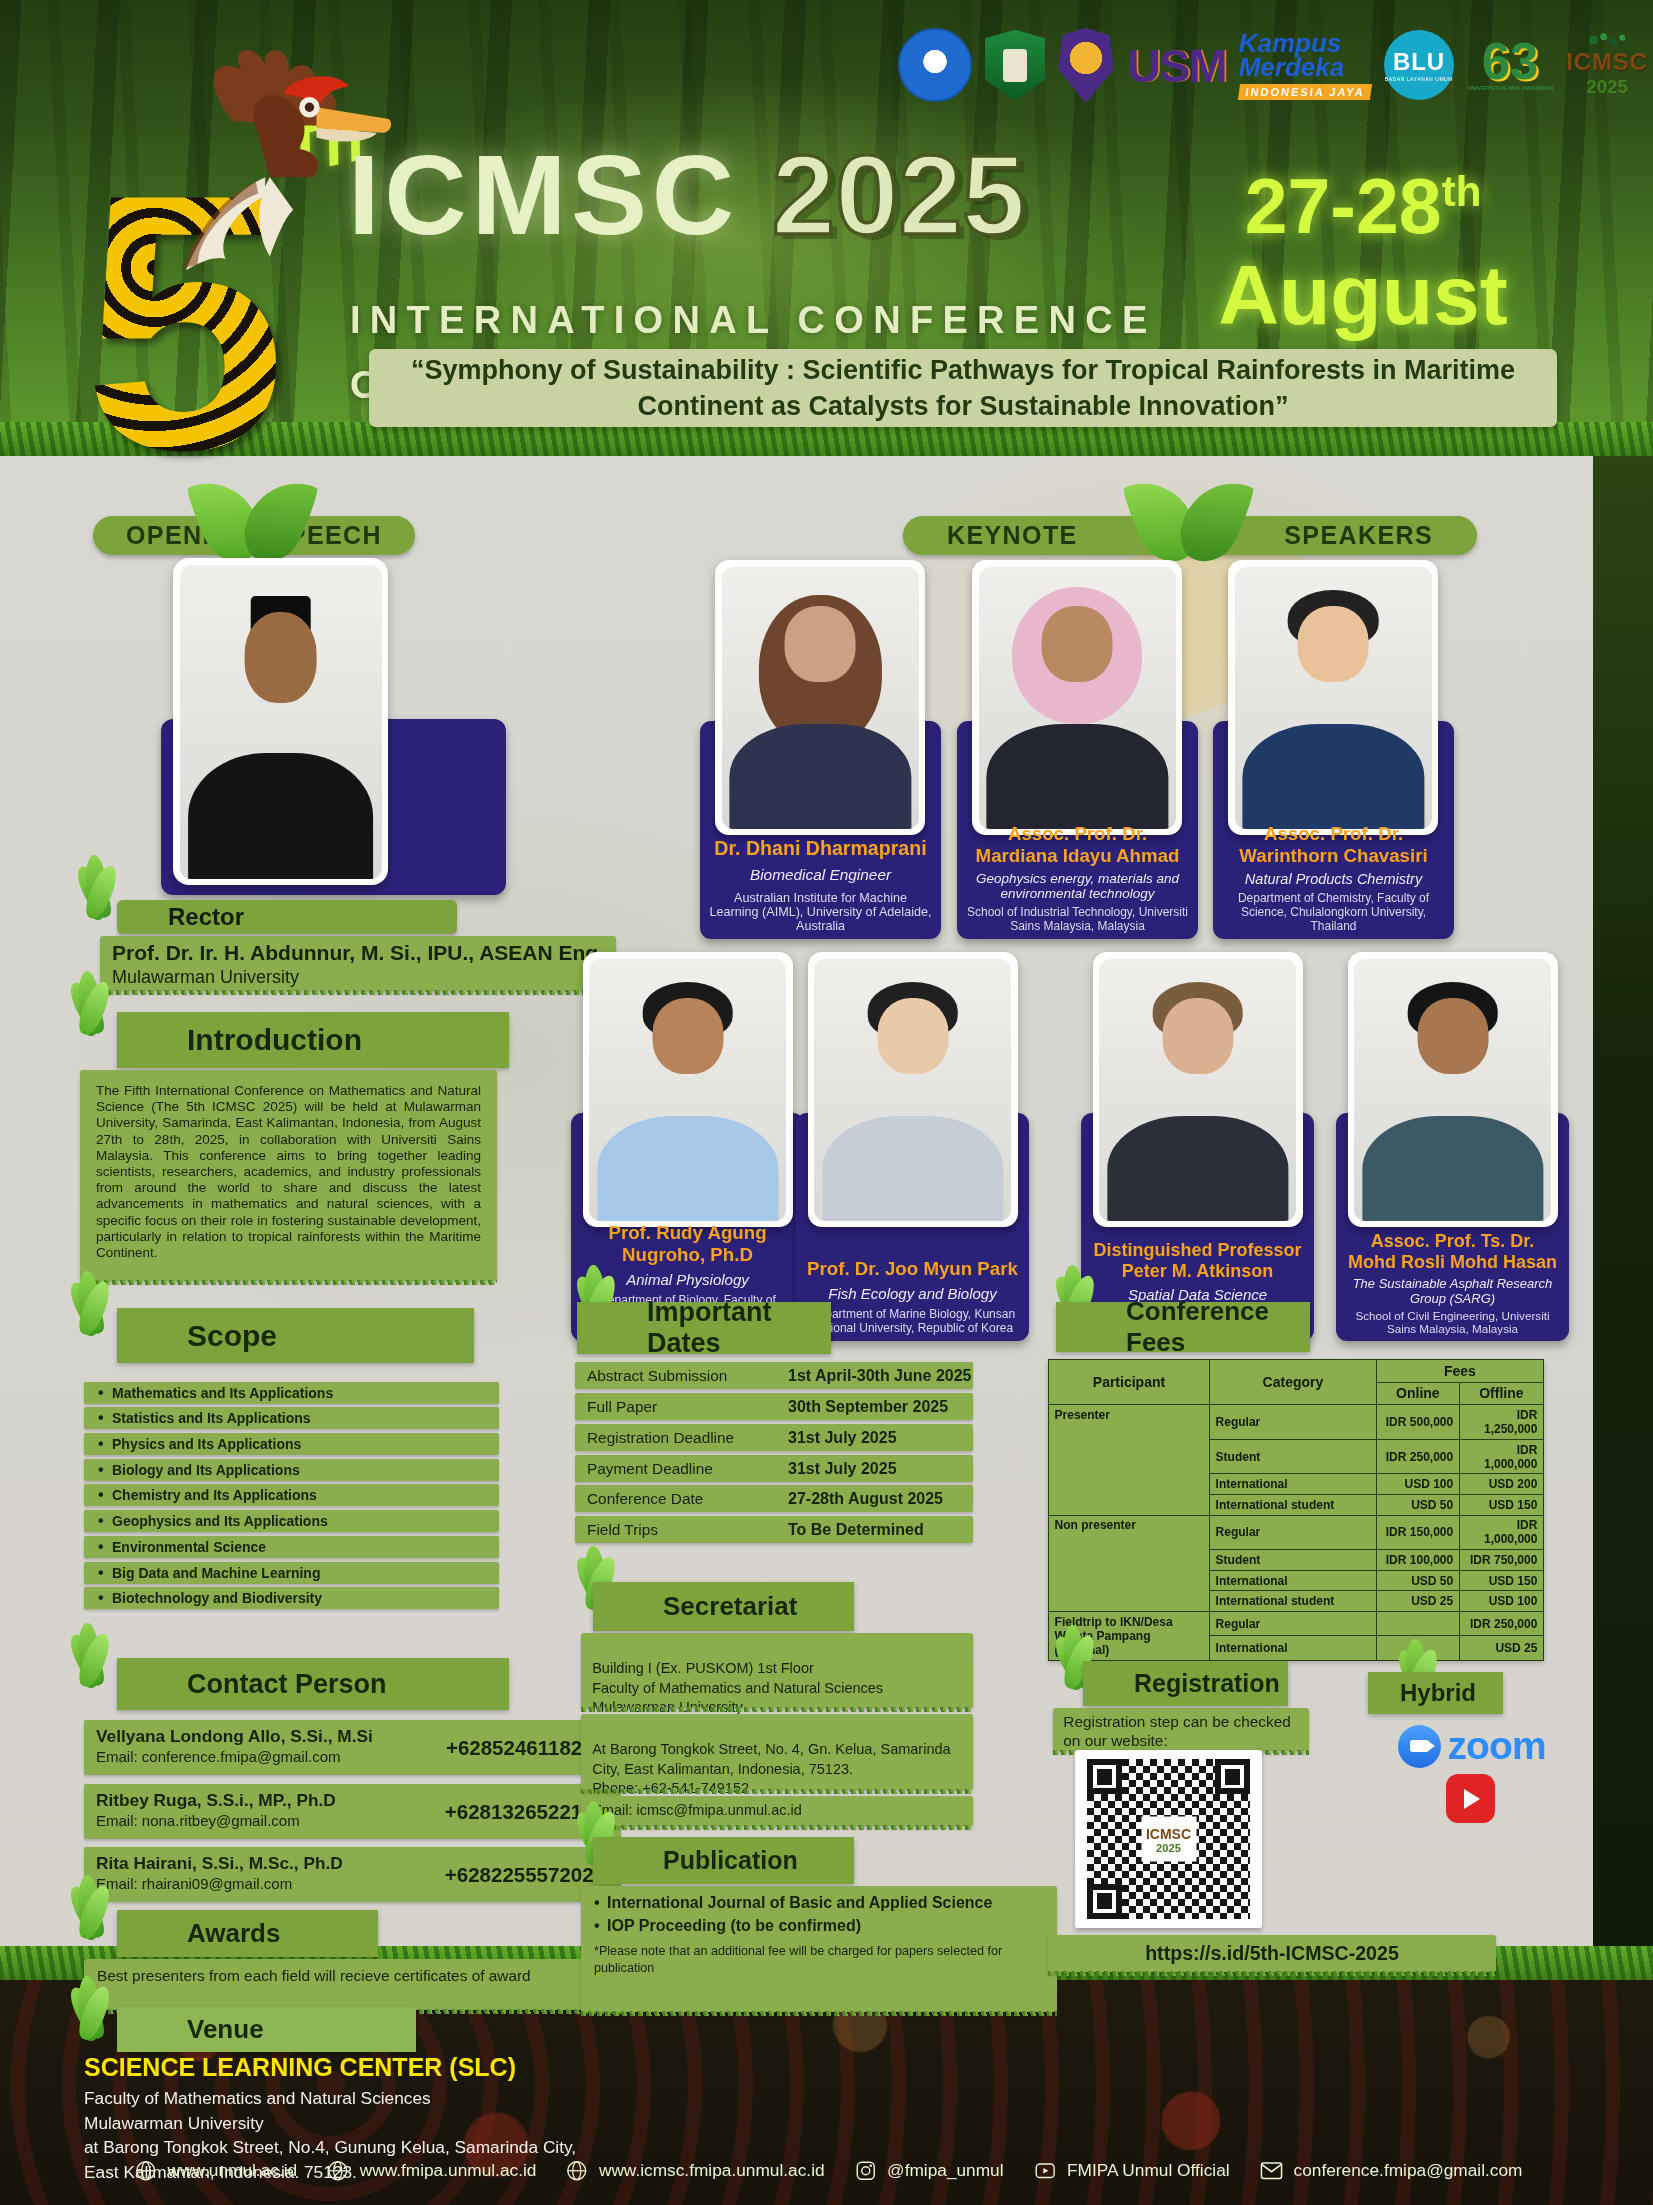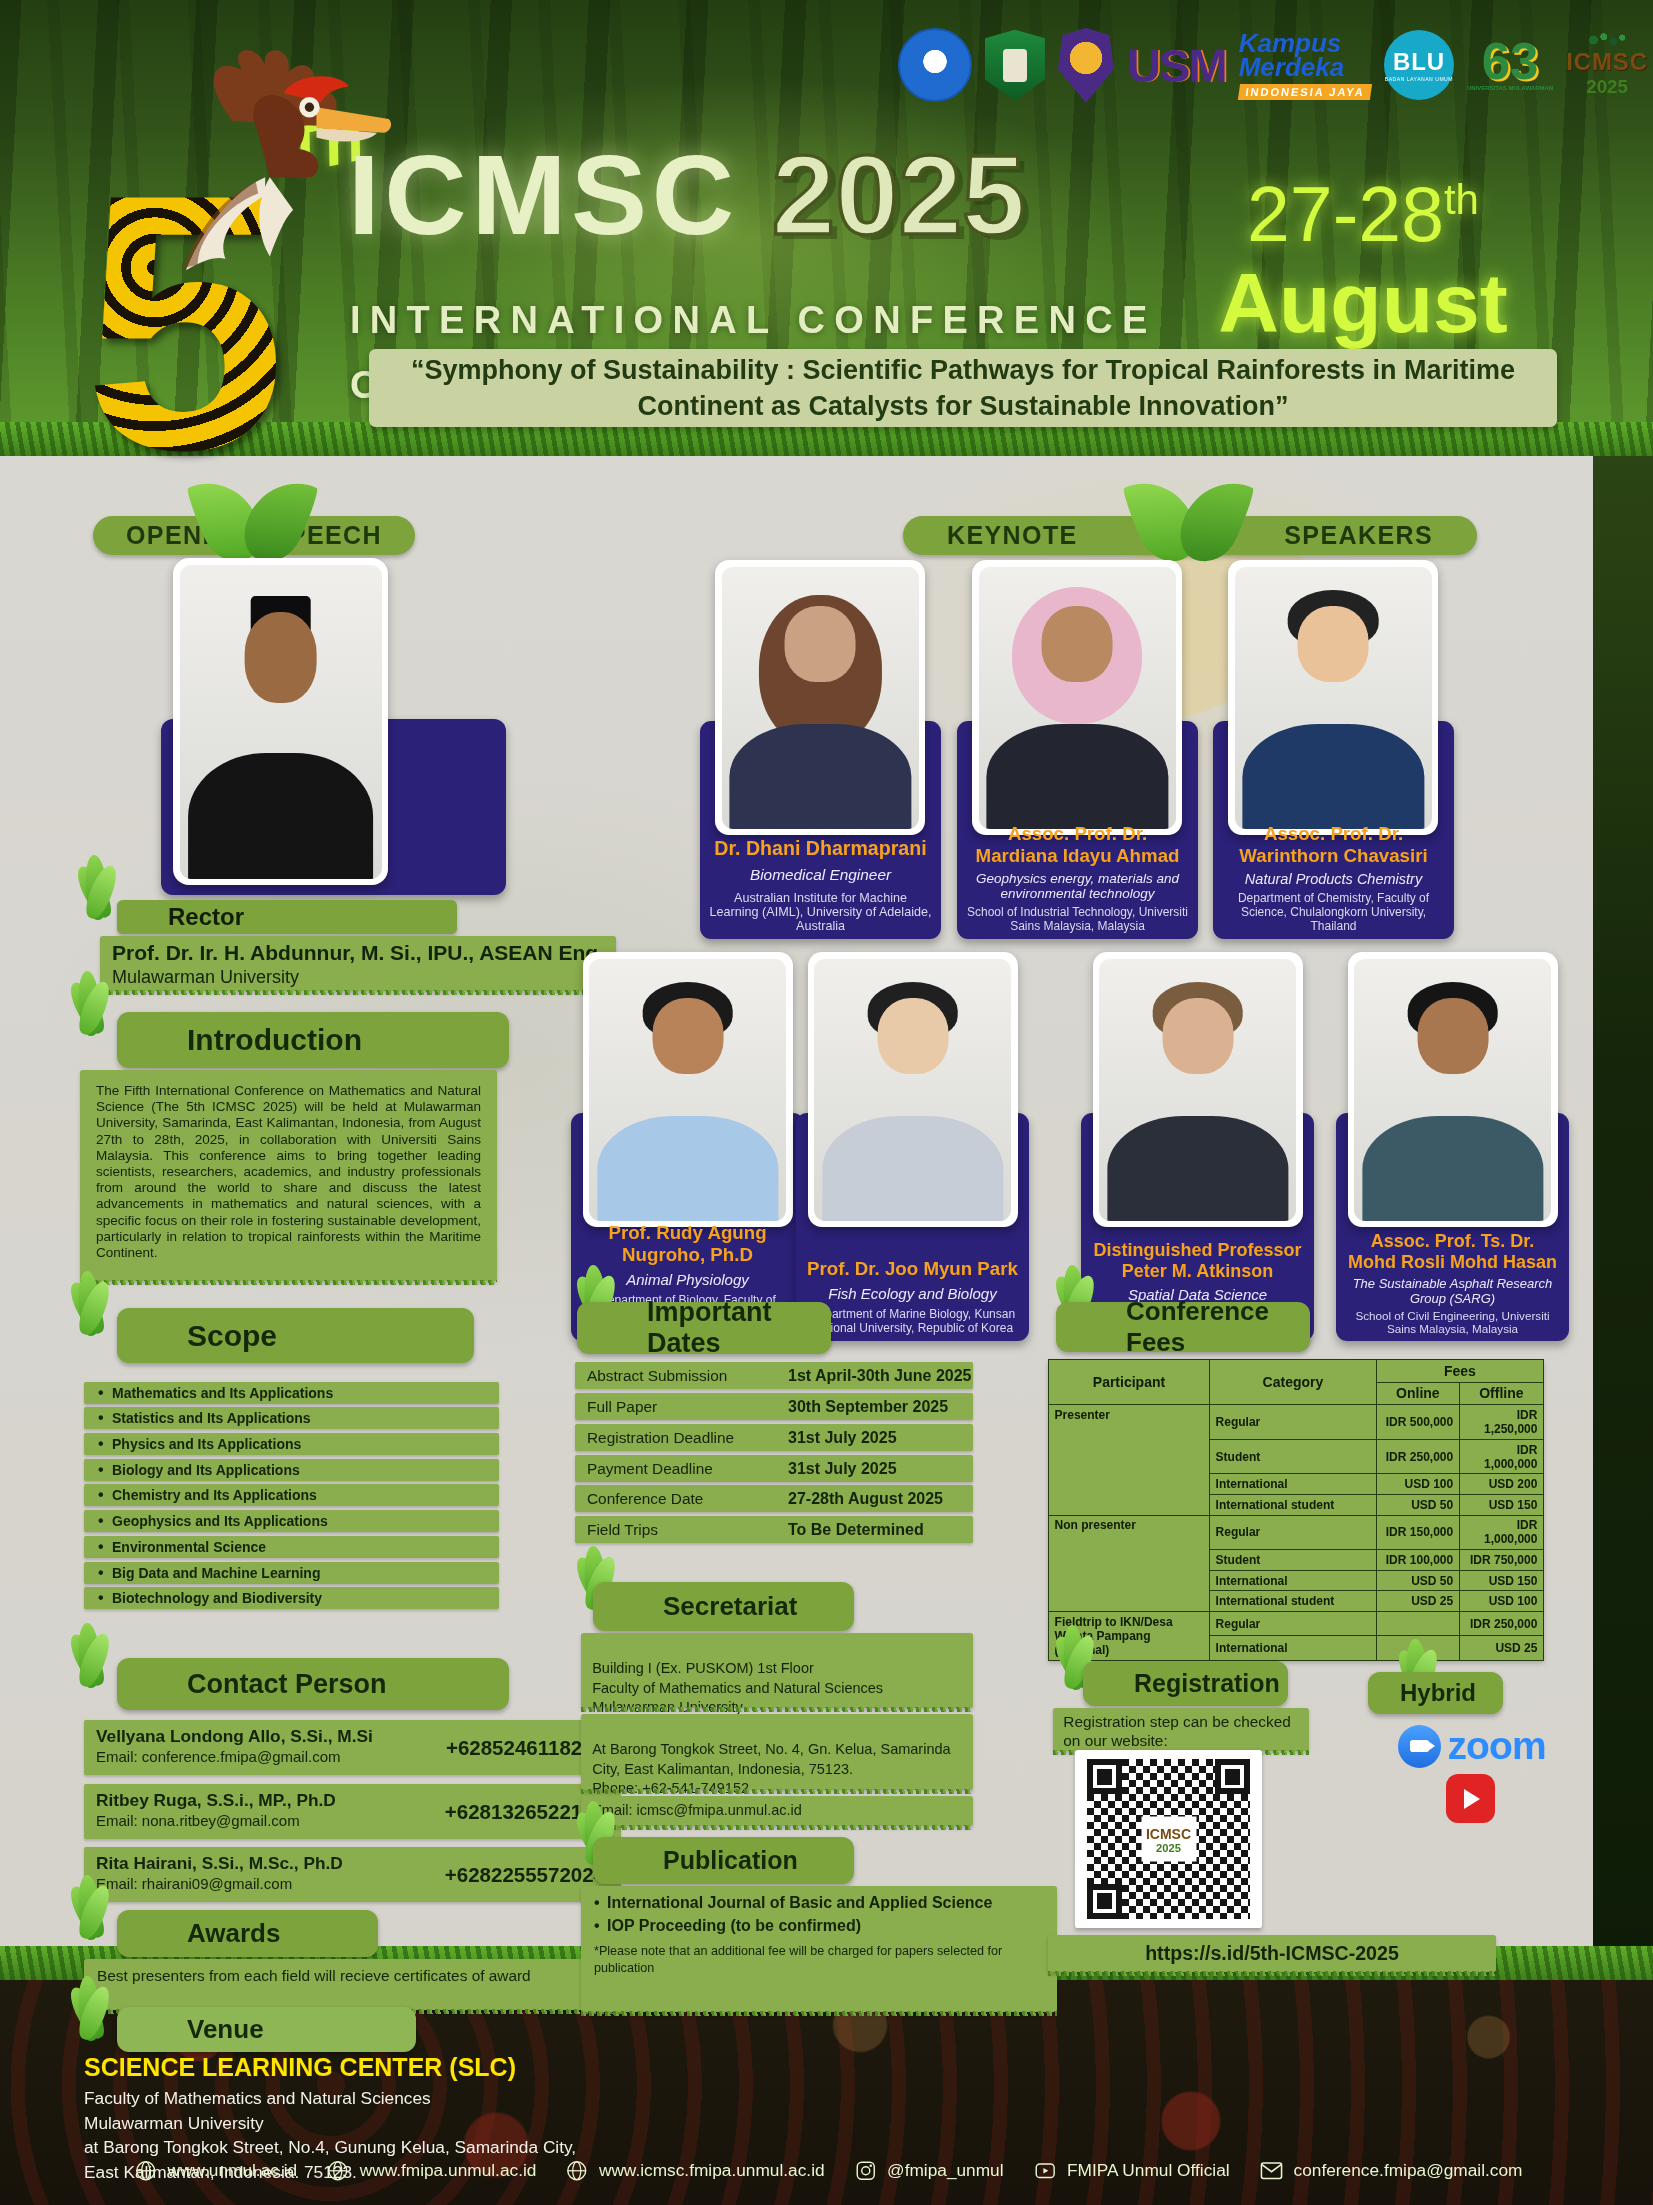--- a/index.html
+++ b/index.html
@@ -30,21 +30,21 @@
     background:
       radial-gradient(circle 42px at 12% 30%, rgba(148,38,24,.55) 0 55%, transparent 60%),
       radial-gradient(circle 56px at 30% 75%, rgba(148,38,24,.45) 0 55%, transparent 60%),
       radial-gradient(circle 47px at 52% 25%, rgba(170,120,60,.30) 0 55%, transparent 60%),
       radial-gradient(circle 51px at 72% 65%, rgba(148,38,24,.5) 0 55%, transparent 60%),
       radial-gradient(circle 37px at 90% 30%, rgba(170,120,60,.3) 0 55%, transparent 60%),
       repeating-radial-gradient(circle at 20% 50%, rgba(120,30,18,.25) 0 14px, transparent 14px 51px),
       linear-gradient(180deg,#201a0e,#17130a);}
 
   
-  .hdr{position:absolute;background:#7da33c;border-radius:12px;
+  .hdr{position:absolute;background:#7da33c;border-radius:0;
     color:#15290a;font-weight:bold;display:flex;align-items:center;
     box-shadow:0 2.8px 4.7px rgba(0,0,0,.25);}
   .hdr .t{padding-left:70px;}
   .box{position:absolute;background:#8aad4d;color:#14240a;border-radius:2.8px;
     box-shadow:0 2.8px 3.7px rgba(0,0,0,.2);}
   .box::after{content:"";position:absolute;left:0;right:0;bottom:-4.2px;height:5.6px;
     background:repeating-linear-gradient(78deg,#4e8422 0 2.8px,#6fa934 2.8px 5.1px,transparent 5.1px 8px);}
   .leaves{position:absolute;width:70px;height:70px;pointer-events:none;}
   .leaves i{position:absolute;bottom:0;left:50%;width:20.5px;height:56px;
     background:linear-gradient(180deg,#8fd44d,#3f9a1e);border-radius:50% 50% 45% 45%;}
@@ -104,21 +104,21 @@
   .title-row{position:absolute;left:348px;top:138px;display:flex;gap:33px;align-items:flex-start;}
   .title-icmsc{font-size:114px;line-height:1;font-weight:bold;color:#e7efc5;letter-spacing:4.7px;
     text-shadow:0 0 23px rgba(230,245,180,.45);}
   .title-year{font-size:114px;line-height:1;font-weight:bold;color:#dfe8ba;
     -webkit-text-stroke:3.3px #49561f;text-shadow:6.5px 4.7px 0 rgba(30,40,10,.35);}
   .subtitle{position:absolute;left:350px;color:#e4ecc2;font-weight:bold;font-size:38px;
     letter-spacing:9.3px;text-shadow:0 0.9px 7.5px rgba(0,0,0,.35);}
   .sub1{top:299px;} .sub2{top:364px;}
   .dateblock{position:absolute;left:1209px;top:168px;width:308px;text-align:center;color:#d3fa3e;
     text-shadow:0 0 16px rgba(200,255,60,.75);}
-  .d1{font-size:77px;font-weight:400;line-height:1;margin-top:8px;}
+  .d1{font-size:77px;font-weight:700;line-height:1;}
   .d1 sup{font-size:42px;}
   .d2{font-size:84px;font-weight:900;line-height:1;margin-top:8.4px;}
   .d3{margin-top:6.5px;font-size:55px;font-weight:900;color:transparent;-webkit-text-stroke:2.8px #e9f7b0;
     text-shadow:none;}
   .theme{position:absolute;left:369px;top:349px;width:1188px;height:78px;background:#c9d3a2;
     border-radius:6.5px;display:flex;align-items:center;justify-content:center;text-align:center;
     padding:0 33px;box-sizing:border-box;font-size:27px;line-height:1.35;font-weight:bold;color:#233b12;
     box-shadow:0 3.7px 7.5px rgba(0,0,0,.3);}
 
   

